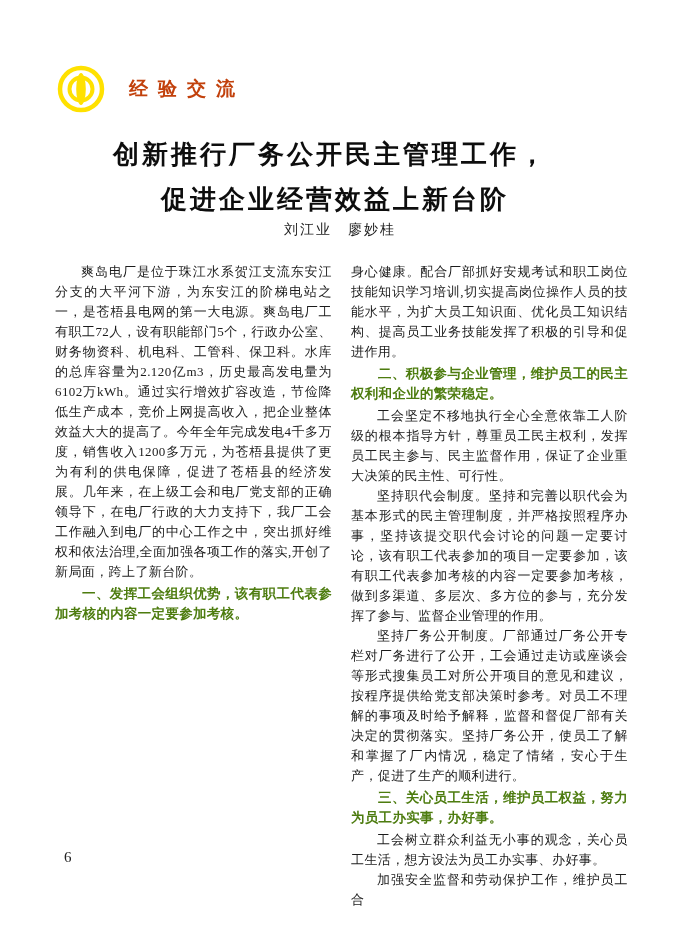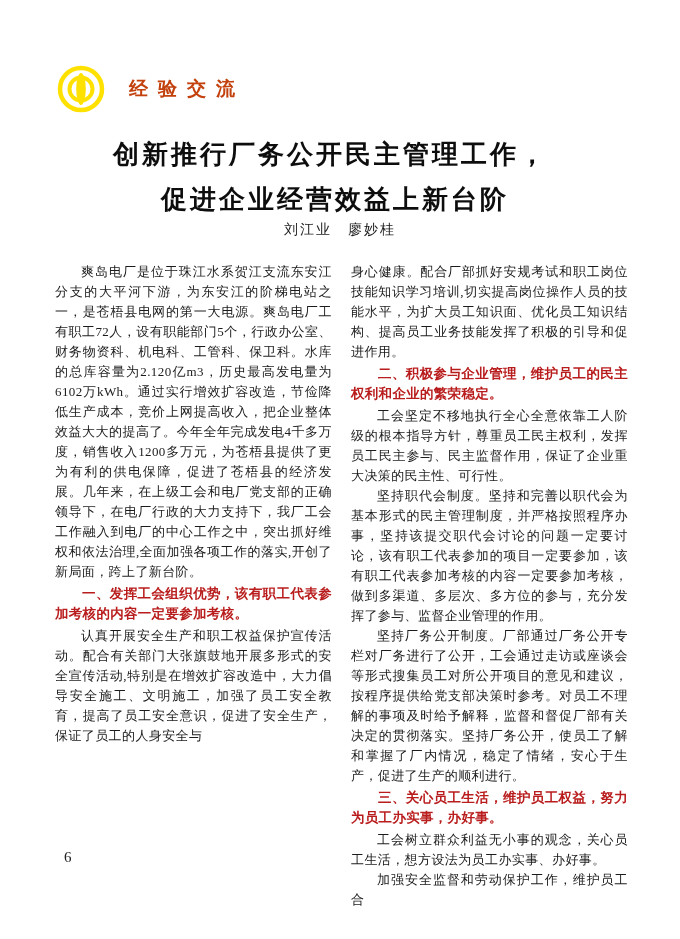--- a/index.html
+++ b/index.html
@@ -40,21 +40,21 @@
   .col{width:277px;}
   .para{margin:0;text-align:justify;}
   .para.indent{text-indent:2em;}
   .para-body{
     font-family:"Liberation Serif","DejaVu Serif",serif;
     font-size:13px;line-height:20px;letter-spacing:0.4px;color:#1b1b1b;
   }
   .para-heading{
     font-family:"Liberation Sans","DejaVu Sans",sans-serif;
     font-weight:bold;font-size:13.5px;line-height:20px;letter-spacing:0.3px;
-    color:#b91c1c;margin-top:2px;margin-bottom:2px;
+    color:#4d7c0f;margin-top:2px;margin-bottom:2px;
   }
   
   .page-number{
     position:absolute;left:64px;top:849px;
     font-size:15px;color:#222222;
     font-family:"Liberation Serif","DejaVu Serif",serif;
   }
 </style>
 </head>
 <body>
@@ -76,21 +76,20 @@
     <span class="title-line1">创新推行厂务公开民主管理工作，</span>
     <span class="title-line2">促进企业经营效益上新台阶</span>
   </h1>
 
   <div class="authors">刘江业　廖妙桂</div>
 
   <main class="columns">
     <div class="col col-left">
         <p class="para para-body indent">爽岛电厂是位于珠江水系贺江支流东安江分支的大平河下游，为东安江的阶梯电站之一，是苍梧县电网的第一大电源。爽岛电厂工有职工72人，设有职能部门5个，行政办公室、财务物资科、机电科、工管科、保卫科。水库的总库容量为2.120亿m3，历史最高发电量为6102万kWh。通过实行增效扩容改造，节俭降低生产成本，竞价上网提高收入，把企业整体效益大大的提高了。今年全年完成发电4千多万度，销售收入1200多万元，为苍梧县提供了更为有利的供电保障，促进了苍梧县的经济发展。几年来，在上级工会和电厂党支部的正确领导下，在电厂行政的大力支持下，我厂工会工作融入到电厂的中心工作之中，突出抓好维权和依法治理,全面加强各项工作的落实,开创了新局面，跨上了新台阶。</p>
         <p class="para para-heading indent">一、发挥工会组织优势，该有职工代表参加考核的内容一定要参加考核。</p>
-        <p class="para para-body indent">认真开展安全生产和职工权益保护宣传活动。配合有关部门大张旗鼓地开展多形式的安全宣传活动,特别是在增效扩容改造中，大力倡导安全施工、文明施工，加强了员工安全教育，提高了员工安全意识，促进了安全生产，保证了员工的人身安全与</p>
       </div>
     <div class="col col-right">
         <p class="para para-body">身心健康。配合厂部抓好安规考试和职工岗位技能知识学习培训,切实提高岗位操作人员的技能水平，为扩大员工知识面、优化员工知识结构、提高员工业务技能发挥了积极的引导和促进作用。</p>
         <p class="para para-heading indent">二、积极参与企业管理，维护员工的民主权利和企业的繁荣稳定。</p>
         <p class="para para-body indent">工会坚定不移地执行全心全意依靠工人阶级的根本指导方针，尊重员工民主权利，发挥员工民主参与、民主监督作用，保证了企业重大决策的民主性、可行性。</p>
         <p class="para para-body indent">坚持职代会制度。坚持和完善以职代会为基本形式的民主管理制度，并严格按照程序办事，坚持该提交职代会讨论的问题一定要讨论，该有职工代表参加的项目一定要参加，该有职工代表参加考核的内容一定要参加考核，做到多渠道、多层次、多方位的参与，充分发挥了参与、监督企业管理的作用。</p>
         <p class="para para-body indent">坚持厂务公开制度。厂部通过厂务公开专栏对厂务进行了公开，工会通过走访或座谈会等形式搜集员工对所公开项目的意见和建议，按程序提供给党支部决策时参考。对员工不理解的事项及时给予解释，监督和督促厂部有关决定的贯彻落实。坚持厂务公开，使员工了解和掌握了厂内情况，稳定了情绪，安心于生产，促进了生产的顺利进行。</p>
         <p class="para para-heading indent">三、关心员工生活，维护员工权益，努力为员工办实事，办好事。</p>
         <p class="para para-body indent">工会树立群众利益无小事的观念，关心员工生活，想方设法为员工办实事、办好事。</p>
         <p class="para para-body indent">加强安全监督和劳动保护工作，维护员工合</p>

